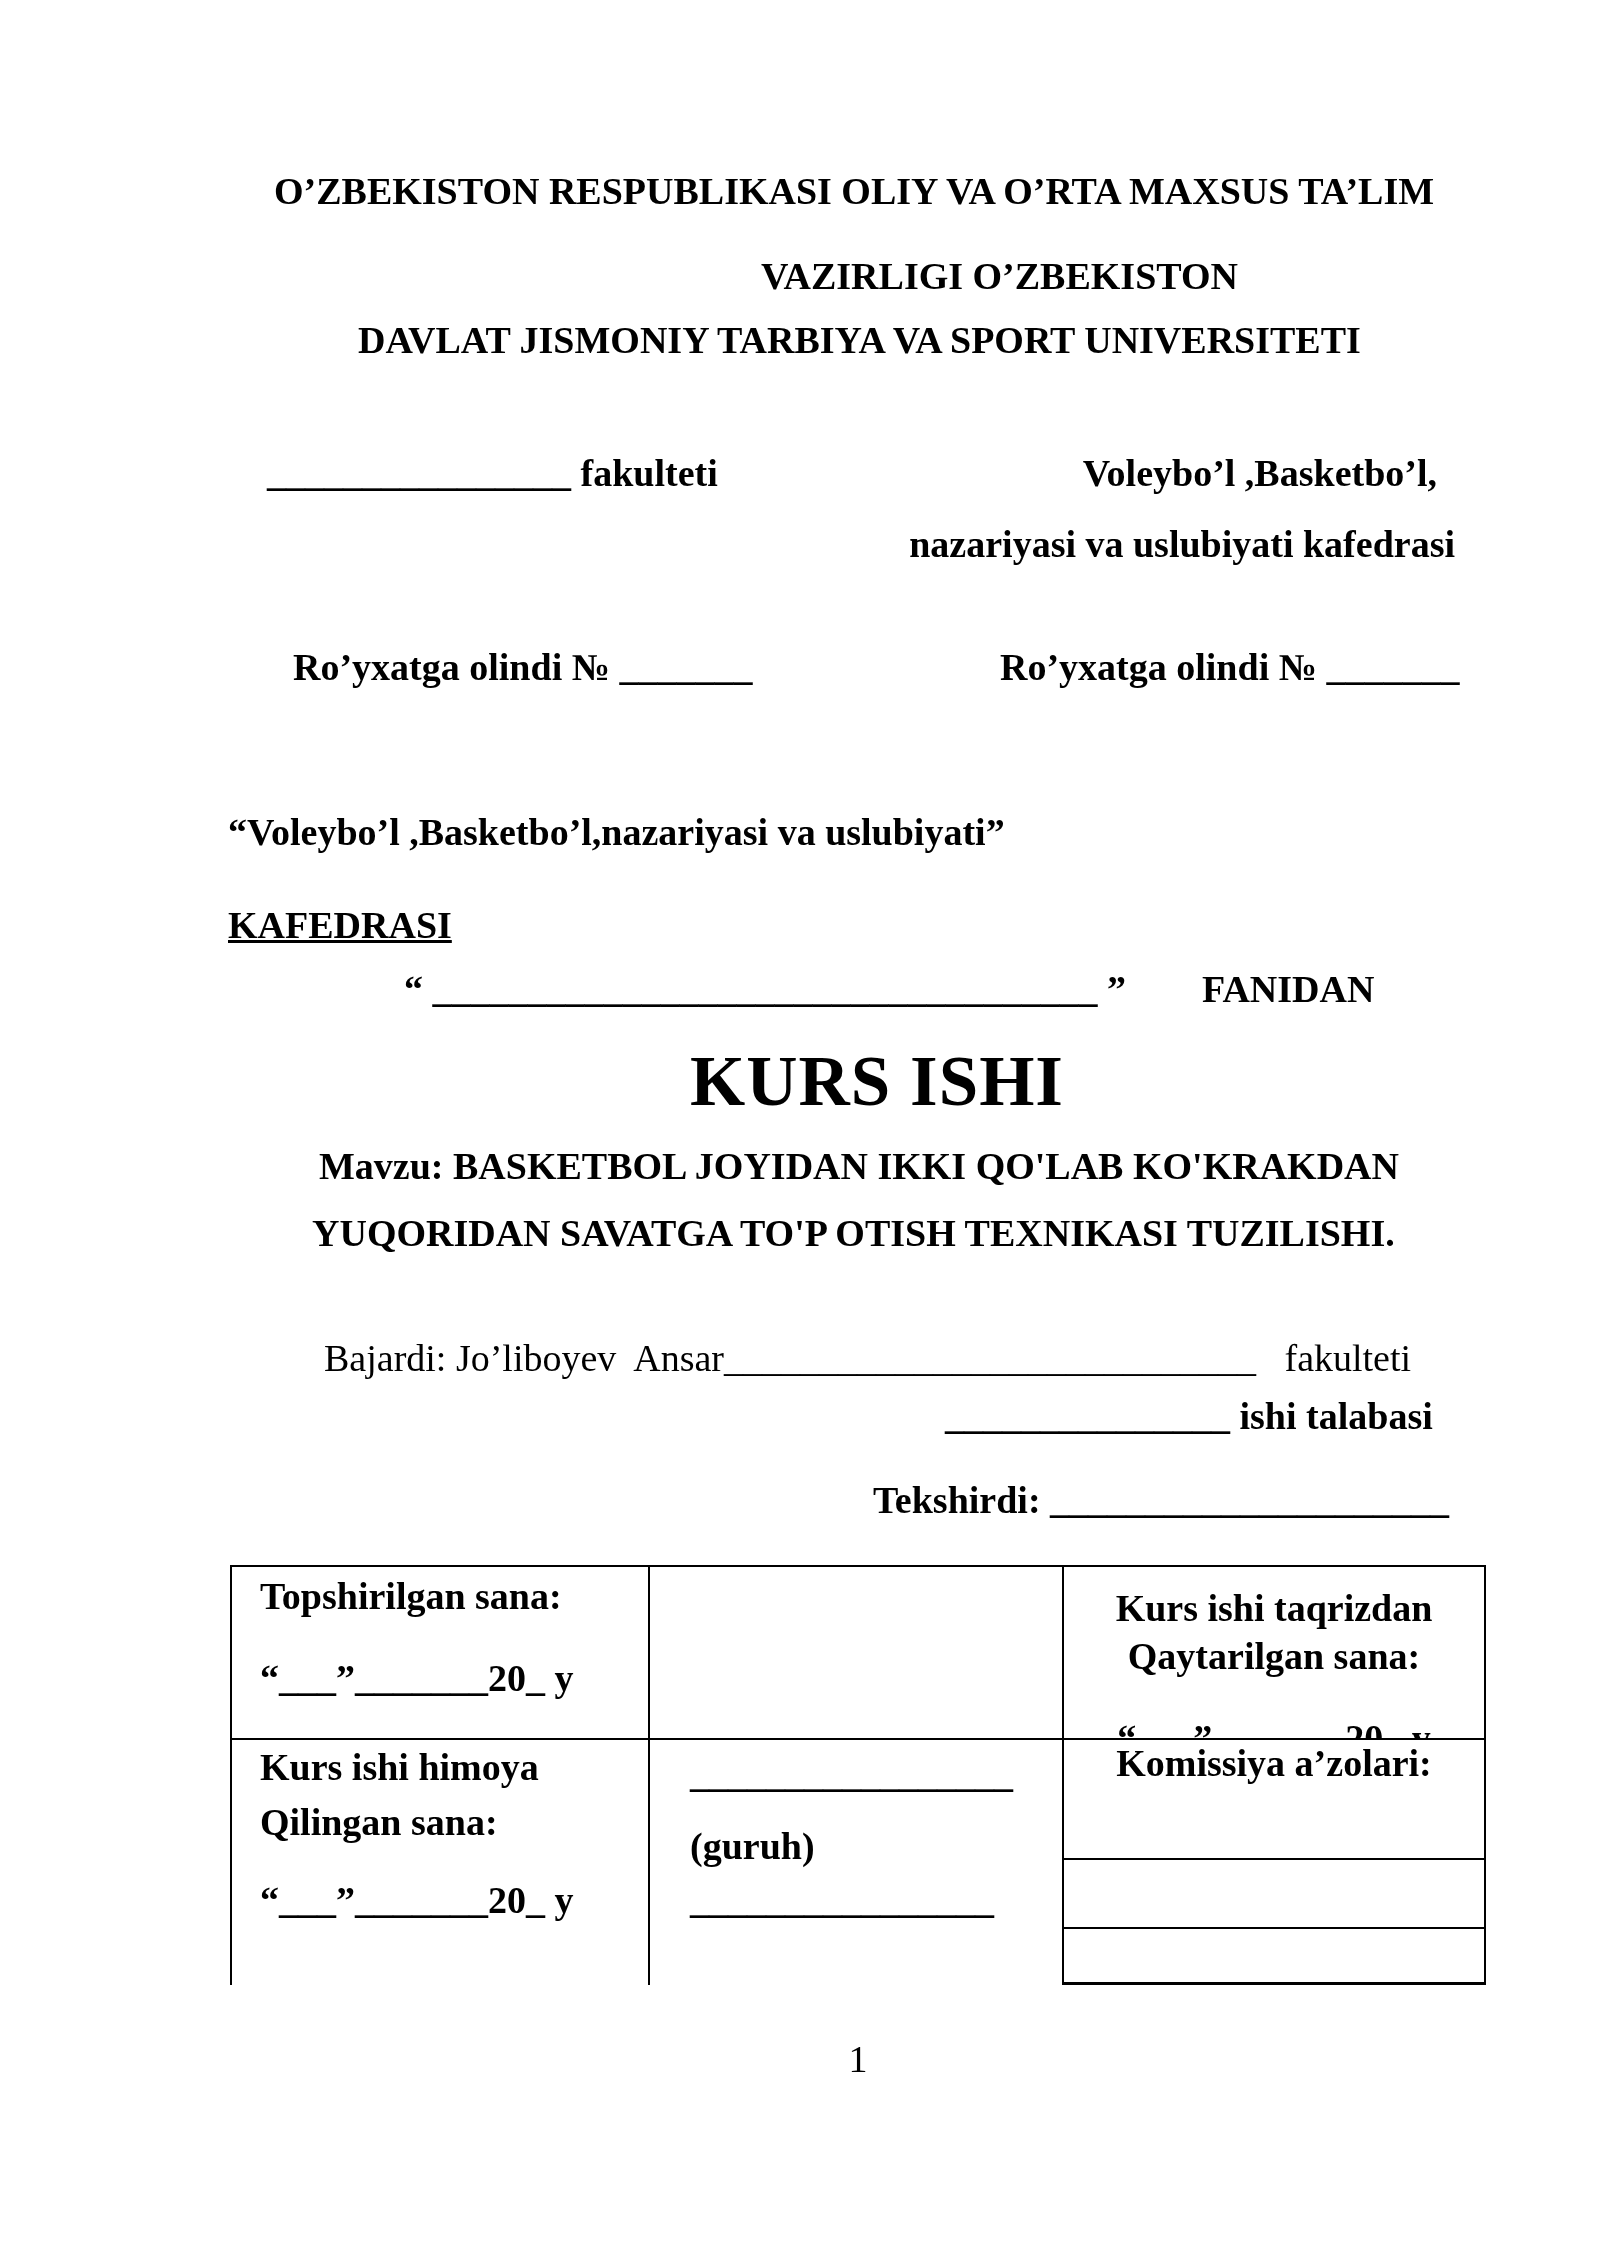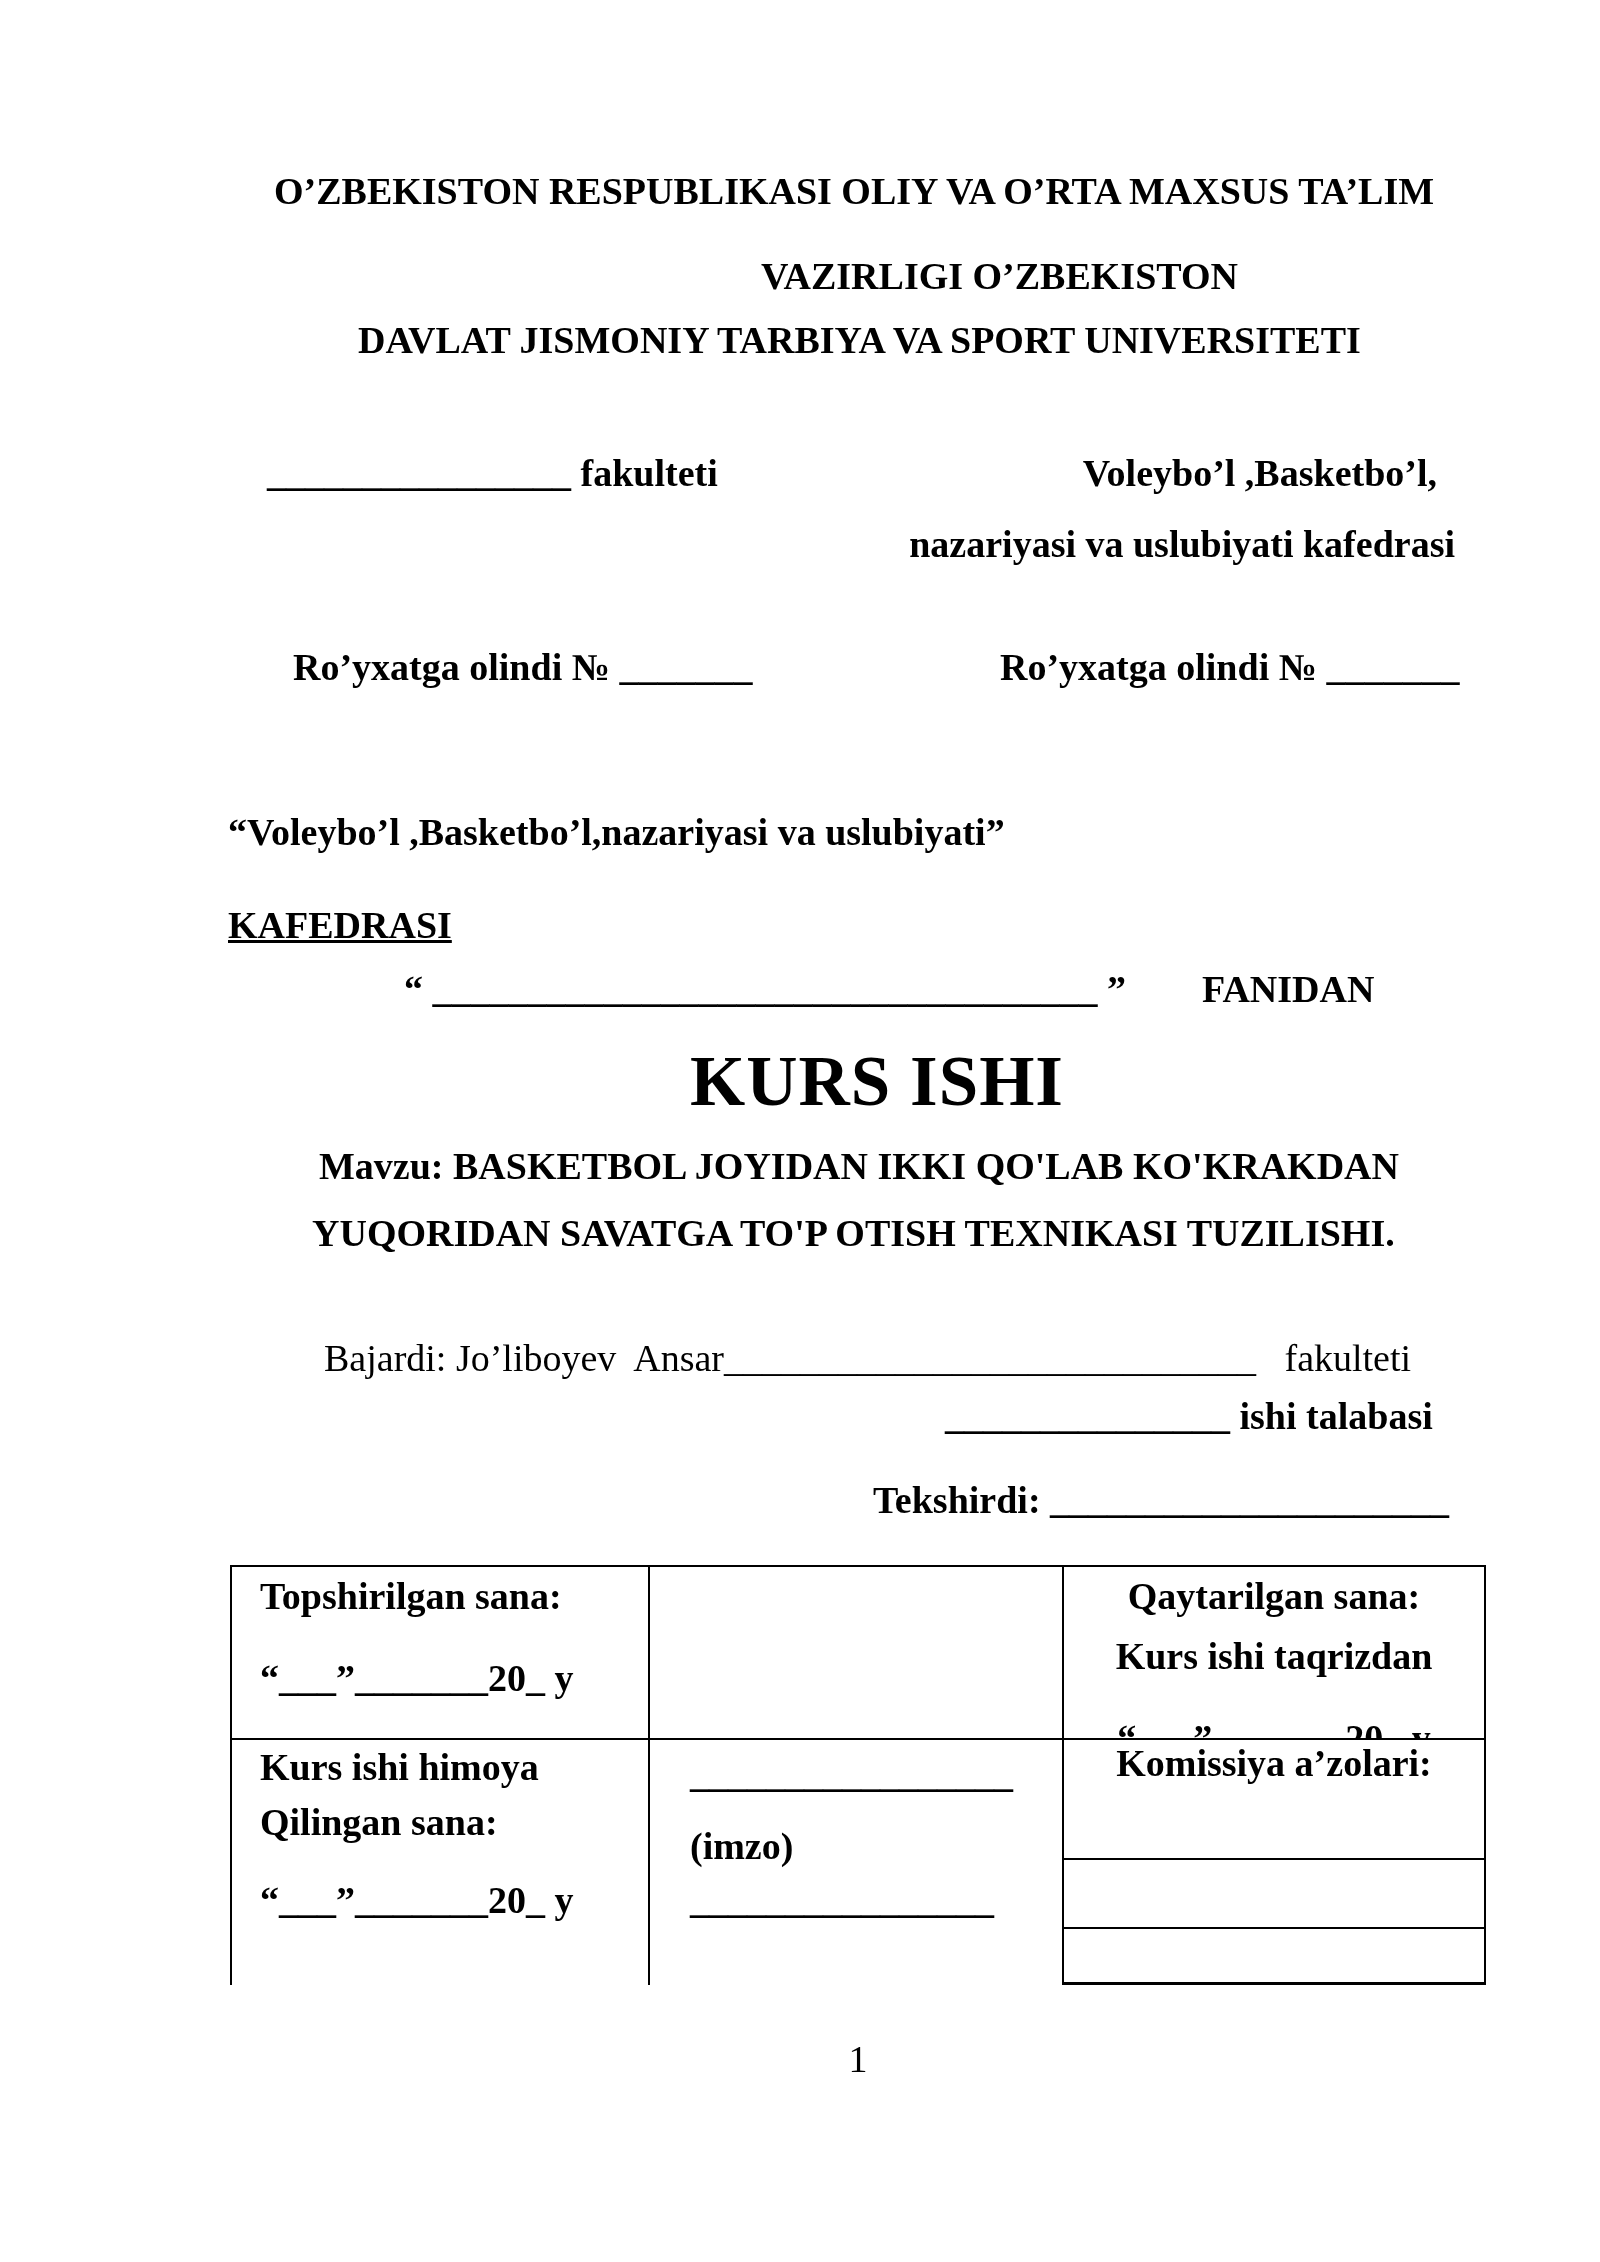--- a/index.html
+++ b/index.html
@@ -86,34 +86,34 @@
   <div class="ctable">
 
     <div class="cell r1 bl pad-l">
       <div class="tl" style="margin-top:10px;">Topshirilgan sana:</div>
       <div class="tl" style="margin-top:44px;">“___”_______20_ y</div>
     </div>
 
     <div class="cell r1 bl"></div>
 
     <div class="cell r1 bl br cen">
+      <div class="tl" style="margin-top:22px;">Kurs ishi taqrizdan</div>
       <div class="tl" style="margin-top:10px;">Qaytarilgan sana:</div>
-      <div class="tl" style="margin-top:22px;">Kurs ishi taqrizdan</div>
       <div class="tl" style="margin-top:44px;">“___”_______20_ y</div>
     </div>
 
     <div class="cell bl pad-l">
       <div class="tl" style="margin-top:8px;">Kurs ishi himoya</div>
       <div class="tl" style="margin-top:17px;">Qilingan sana:</div>
       <div class="tl" style="margin-top:40px;">“___”_______20_ y</div>
     </div>
 
     <div class="cell bl pad-m">
       <div class="tl" style="margin-top:15px;">_________________</div>
-      <div class="tl" style="margin-top:34px;">(imzo)</div>
+      <div class="tl" style="margin-top:34px;">(guruh)</div>
       <div class="tl" style="margin-top:16px;">________________</div>
     </div>
 
     <div class="cell bl br r2c3">
       <div class="sub1 cen">
         <div class="tl" style="margin-top:4px;">Komissiya a’zolari:</div>
       </div>
       <div class="sub2"></div>
       <div class="sub3"></div>
     </div>

